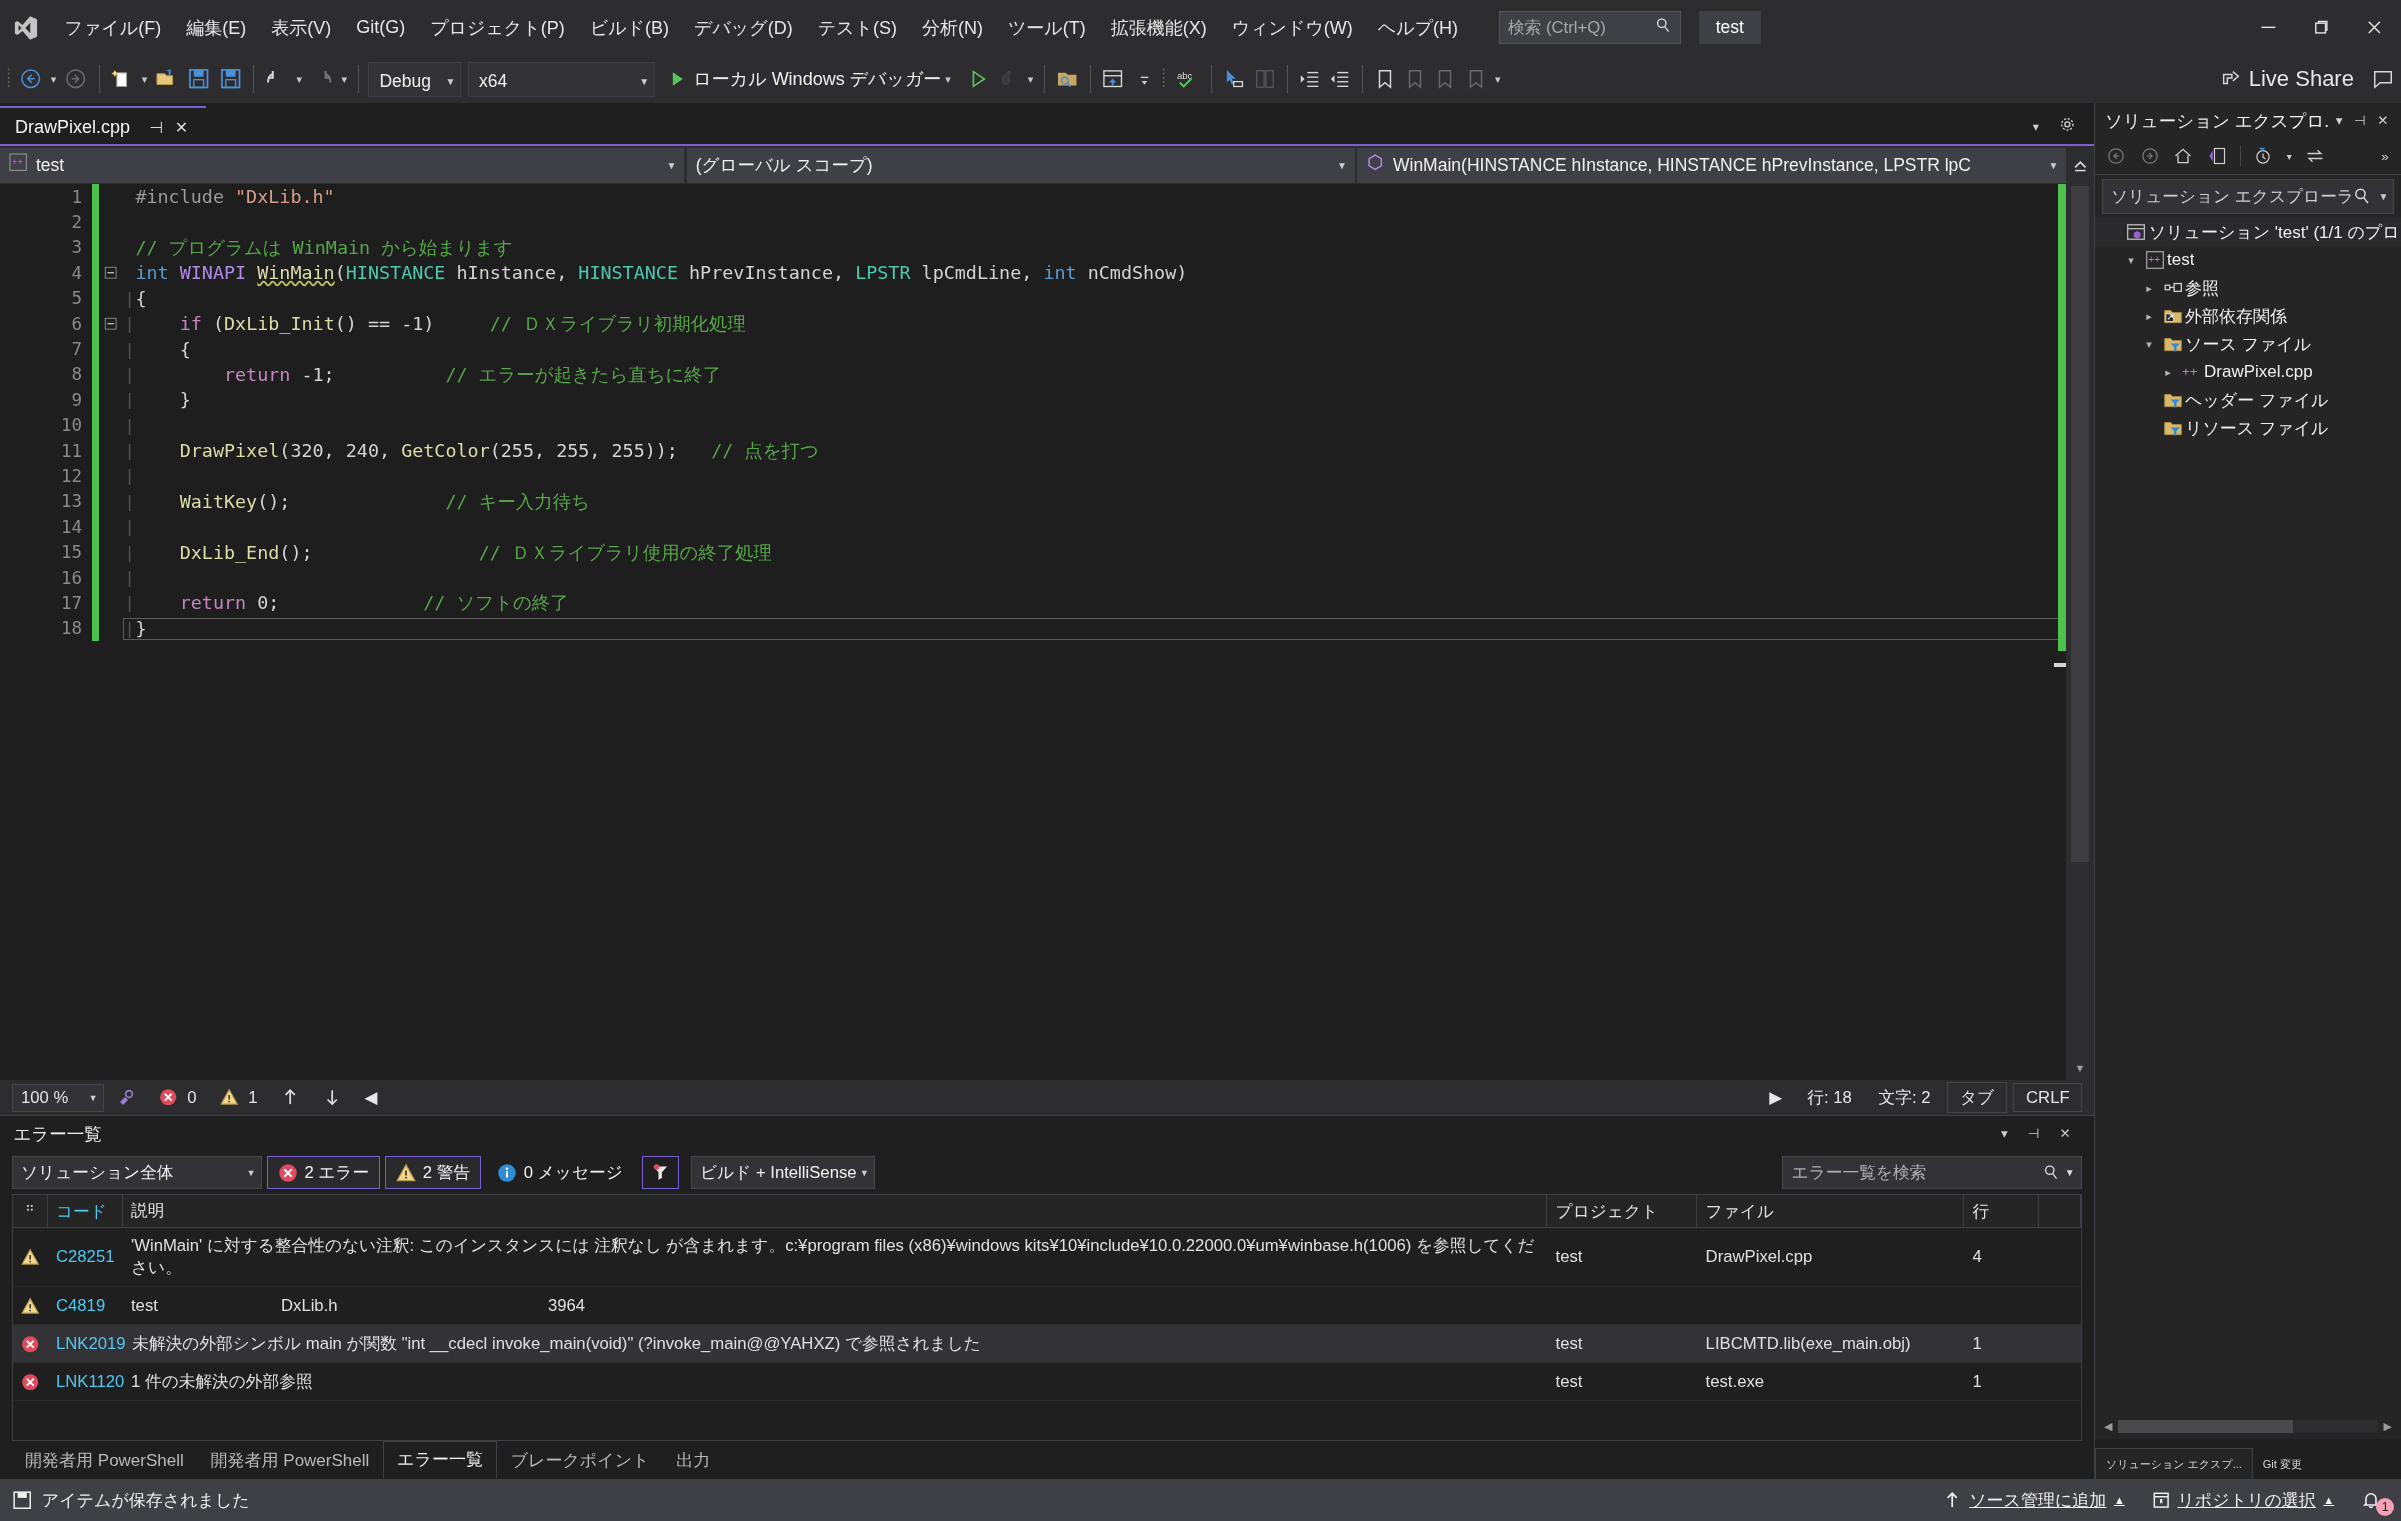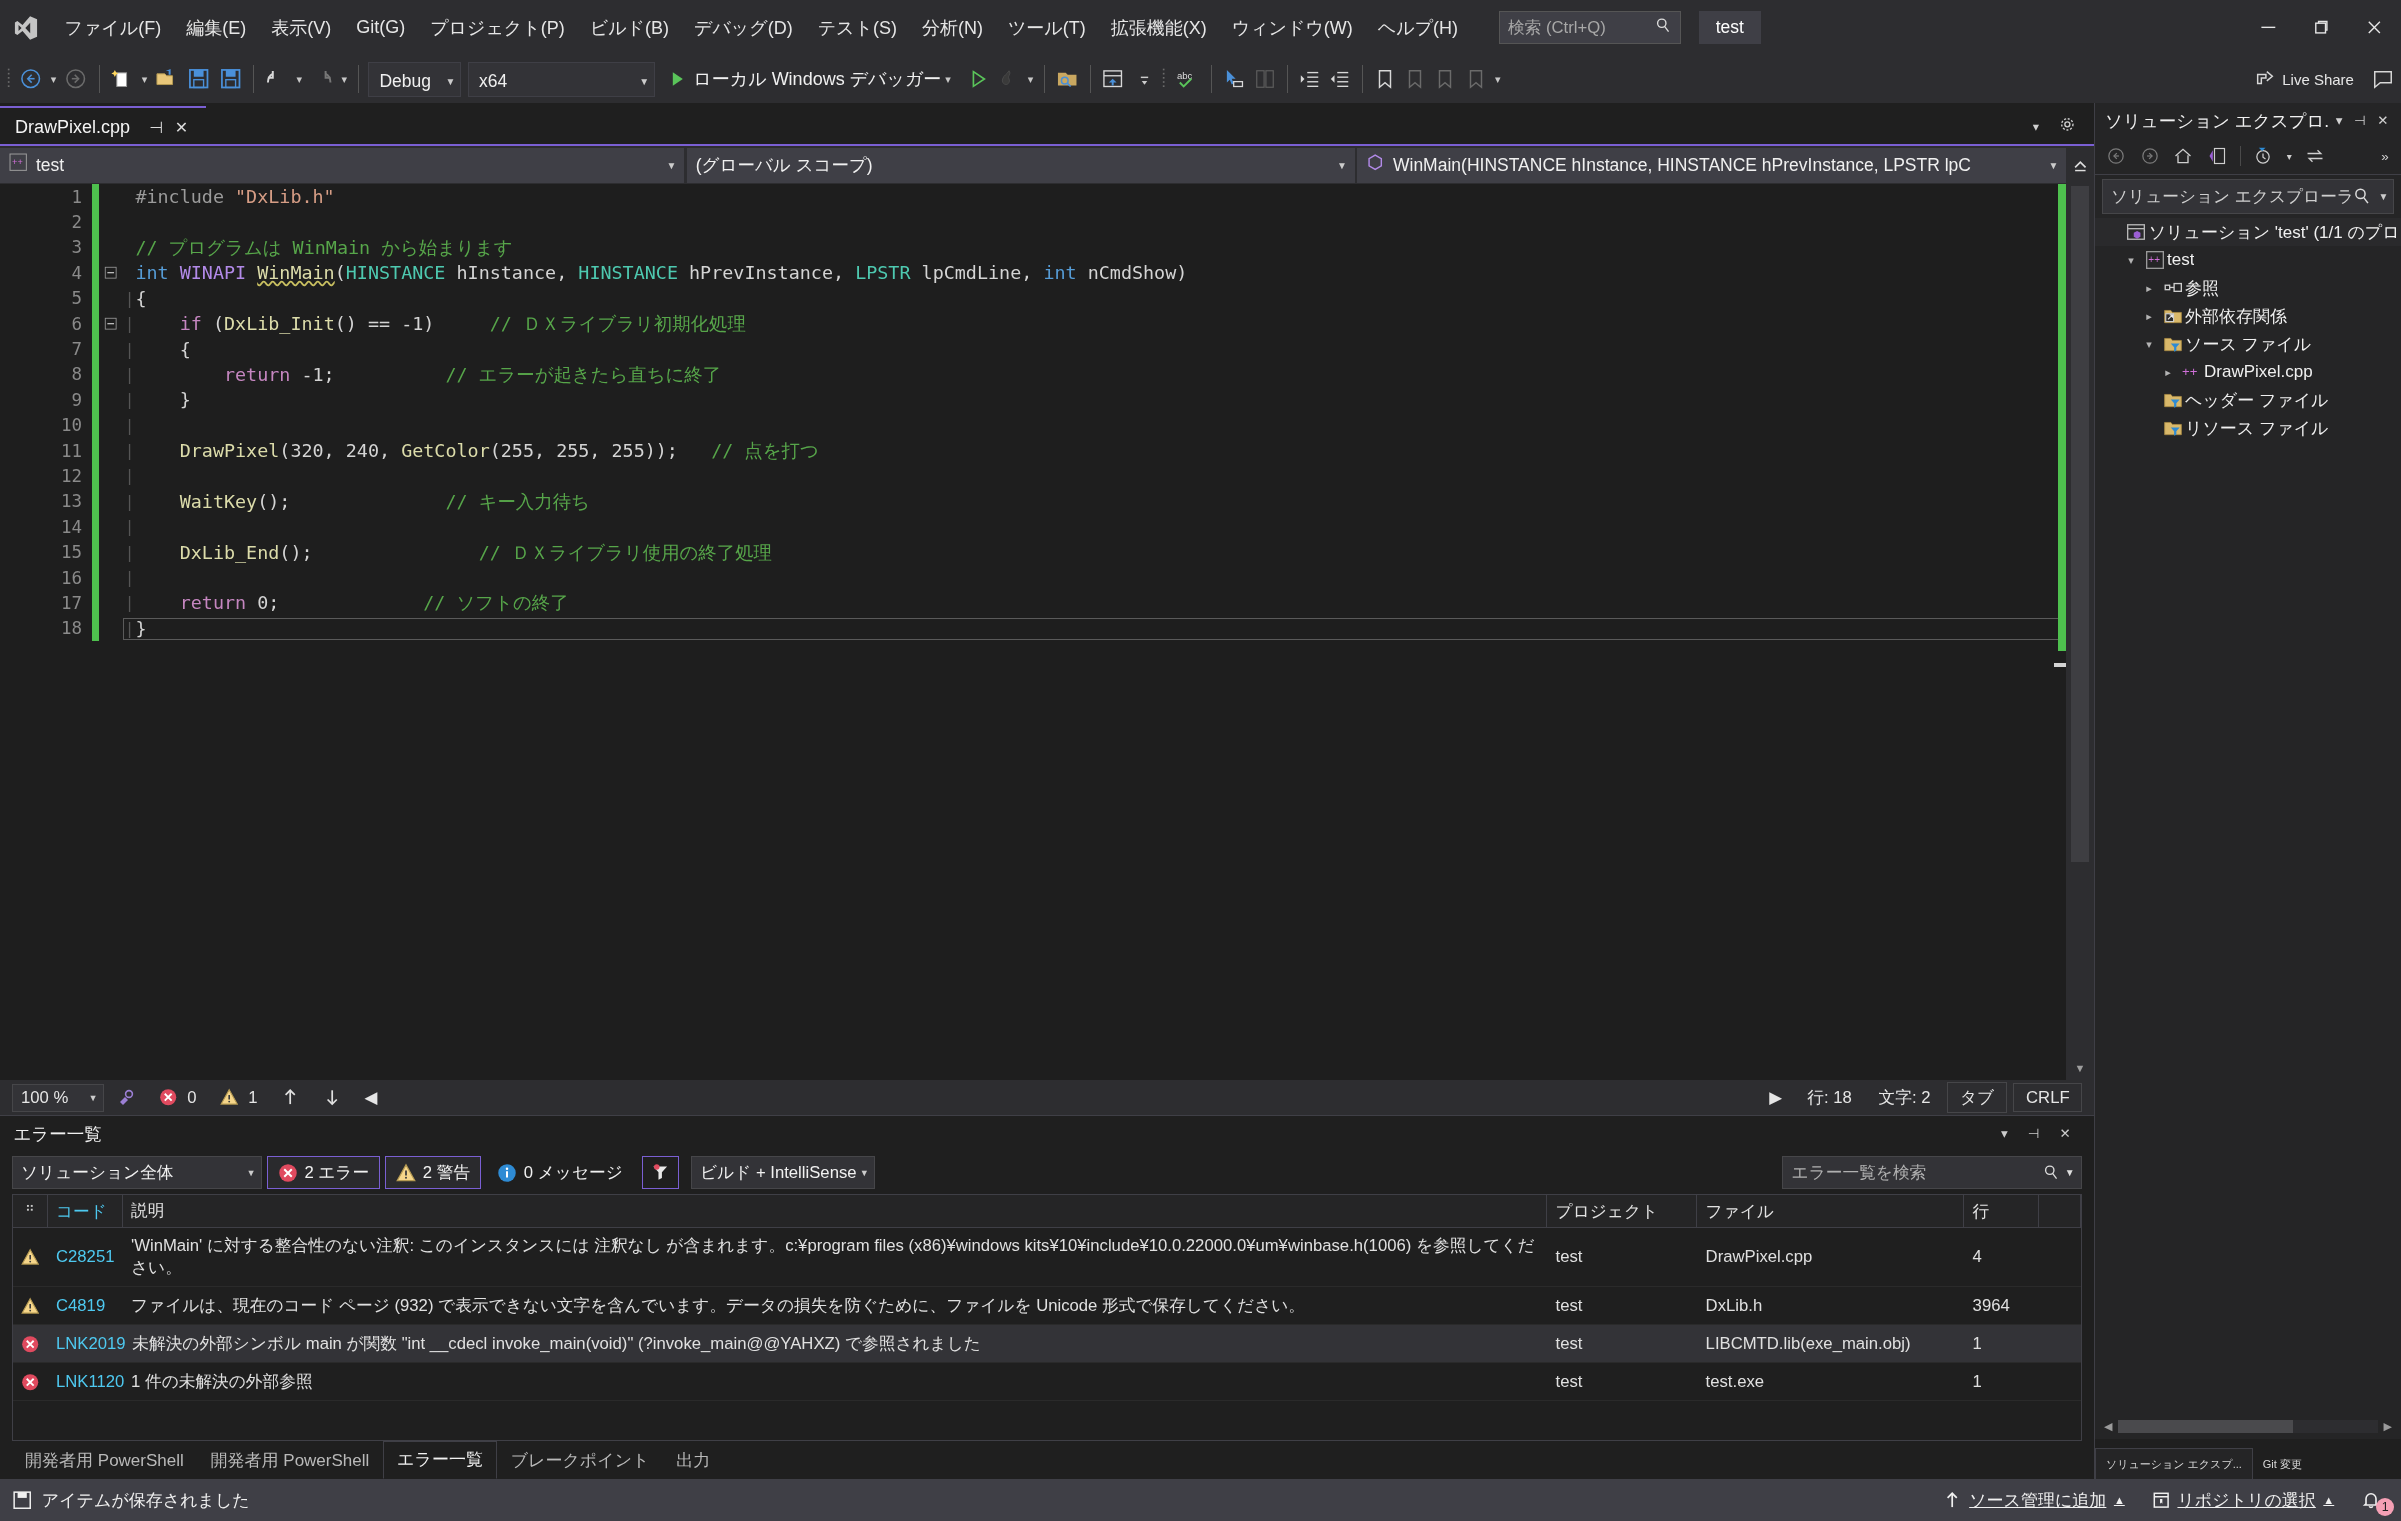--- a/index.html
+++ b/index.html
@@ -38,21 +38,21 @@
   .tb-sep { width:0.8px; height:28px; background:#555; margin:0 6.7px; }
   .tb-caret { width:13.4px; display:flex; align-items:center; justify-content:center; color:#c8c8c8; font-size:11px; }
   .tb-combo {
     height:35px; background:#333337; border:0.8px solid #3f3f46; display:flex; align-items:center;
     padding:4px 5px 0 10px; color:#f0f0f0; font-size:17.5px; margin:0 3.3px; position:relative;
   }
   .tb-combo .cv { flex:1; white-space:nowrap; }
   .tb-combo .ca { margin-left:8.3px; color:#ccc; font-size:10px; }
   .run-btn { display:flex; align-items:center; padding:0 8.3px; height:38px; }
   .run-label { color:#f0f0f0; font-size:18px; margin-left:6.7px; white-space:nowrap; }
-  .live-share { margin-left:auto; display:flex; align-items:center; padding:0 13.4px; color:#e6e6e6; font-size:15px; }
+  .live-share { margin-left:auto; display:flex; align-items:center; padding:0 13.4px; color:#e6e6e6; font-size:22px; }
 
   
   .main { flex:1; display:flex; min-height:0; background:#1f1f1f; }
   .left-col { flex:1; display:flex; flex-direction:column; min-width:0; }
   .editor-zone { flex:1; display:flex; flex-direction:column; min-height:0; }
 
   
   .tabstrip { height:43px; background:#1f1f1f; display:flex; align-items:flex-end; position:relative; flex:0 0 43px; }
   .doctab {
     background:#1f1f1f; border-top:2.5px solid #7a5fd3; height:40px; display:flex; align-items:center;
@@ -685,21 +685,20 @@
               </div>
               <div class="etr etrow">
                 <div class="etc c-icon">
                   <svg width="18.4" height="18.4" viewBox="0 0 16 16">
                     <path d="M8 1.5L15 14H1z" fill="#f6d68a" stroke="#b59a52"></path>
                     <line x1="8" y1="6" x2="8" y2="10" stroke="#3a3a3a" stroke-width="1.4"></line>
                     <circle cx="8" cy="11.8" r="0.8" fill="#3a3a3a"></circle>
                   </svg>
                 </div>
                 <div class="etc c-code">C4819</div>
-                <div class="etc c-desc">ファイルは、現在のコード ページ (932) で表示できない文字を含んでいます。データの損失を防ぐために、ファイルを Unicode 形式で保存してください。</div>
                 <div class="etc c-proj">test</div>
                 <div class="etc c-file">DxLib.h</div>
                 <div class="etc c-line">3964</div>
                 <div class="etc c-sup"></div>
               </div>
               <div class="etr etrow sel">
                 <div class="etc c-icon">
                   <svg width="18.4" height="18.4" viewBox="0 0 16 16">
                     <circle cx="8" cy="8" r="7" fill="#e04a5f"></circle>
                     <path d="M5 5l6 6M11 5l-6 6" stroke="#fff" stroke-width="1.6"></path>

